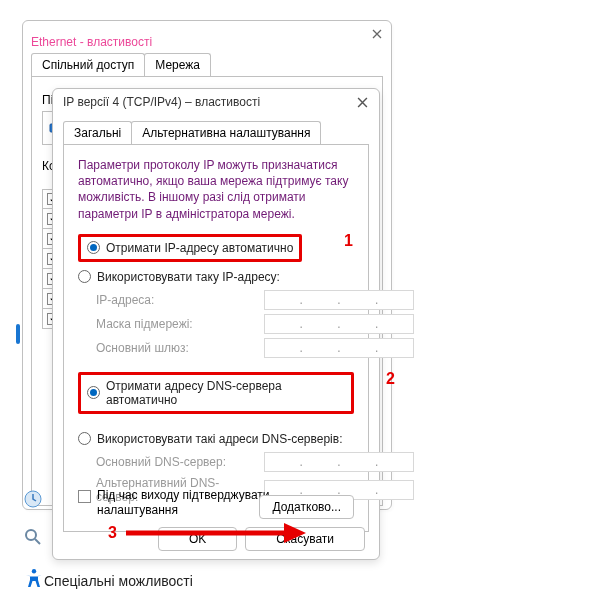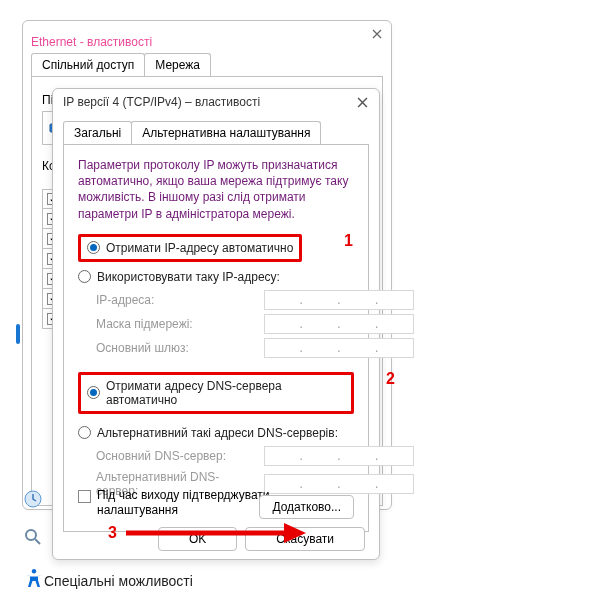--- a/index.html
+++ b/index.html
@@ -197,29 +197,29 @@
             <span></span>
             <span class="dot">.</span>
             <span></span>
             <span class="dot">.</span>
             <span></span>
           </span>
       </div>
     </div>
 
     <div class="group" style="margin-top:14px;">
-      <div class="redbox" style="margin-bottom:10px;">
+      <div class="redbox" style="margin-bottom:16px;">
         <span class="radio sel"></span>
         <span class="radio-label">Отримати адресу DNS-сервера автоматично</span>
       </div>
       <span class="anno-num" style="left:308px; top:-2px;">2</span>
 
       <div class="radio-row">
         <span class="radio"></span>
-        <span class="radio-label">Альтернативний такі адреси DNS-серверів:</span>
+        <span class="radio-label">Використовувати такі адреси DNS-серверів:</span>
       </div>
       <div class="field-row">
         <span class="field-label">Основний DNS-сервер:</span>
         <span class="ip-box">
             <span></span>
             <span class="dot">.</span>
             <span></span>
             <span class="dot">.</span>
             <span></span>
             <span class="dot">.</span>

